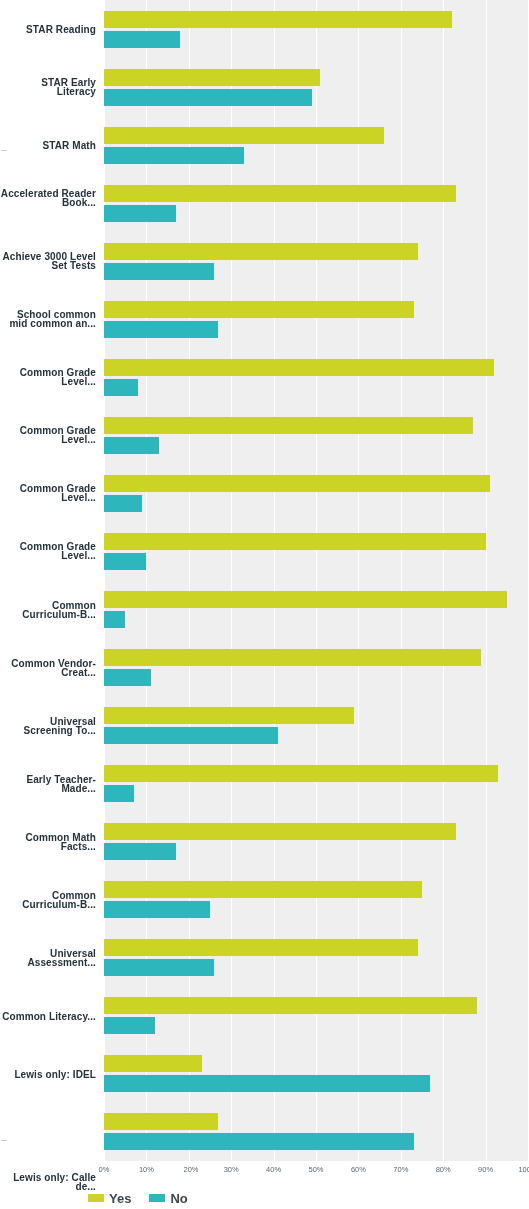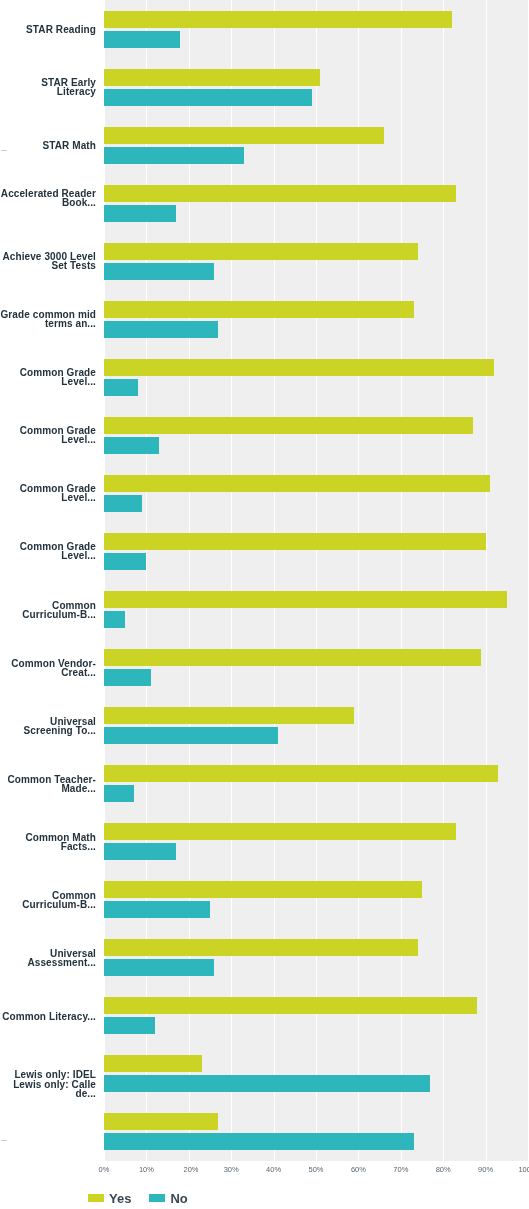--- a/index.html
+++ b/index.html
@@ -82,35 +82,35 @@
 <body>
 
 <div id="chart-root">
 
   <div class="labels">
       <div class="cat-label" style="top: 29.025px;">STAR Reading</div>
       <div class="cat-label" style="top: 87.075px; padding-left: 33px;">STAR Early Literacy</div>
       <div class="cat-label" style="top: 145.125px;">STAR Math</div>
       <div class="cat-label" style="top: 198px; padding-left: 16px;">Accelerated Reader Book...</div>
       <div class="cat-label" style="top: 261.225px;">Achieve 3000 Level Set Tests</div>
-      <div class="cat-label" style="top: 319.275px;">Grade common mid terms an...</div>
+      <div class="cat-label" style="top: 319.275px;">School common mid common an...</div>
       <div class="cat-label" style="top: 377.325px;">Common Grade Level...</div>
       <div class="cat-label" style="top: 435.375px;">Common Grade Level...</div>
       <div class="cat-label" style="top: 493.425px;">Common Grade Level...</div>
       <div class="cat-label" style="top: 551.475px;">Common Grade Level...</div>
       <div class="cat-label" style="top: 609.525px;">Common Curriculum-B...</div>
       <div class="cat-label" style="top: 667.575px;">Common Vendor-Creat...</div>
       <div class="cat-label" style="top: 725.625px;">Universal Screening To...</div>
-      <div class="cat-label" style="top: 783.675px;">Common Teacher-Made...</div>
+      <div class="cat-label" style="top: 783.675px;">Early Teacher-Made...</div>
       <div class="cat-label" style="top: 841.725px;">Common Math Facts...</div>
       <div class="cat-label" style="top: 899.775px;">Common Curriculum-B...</div>
       <div class="cat-label" style="top: 957.825px;">Universal Assessment...</div>
       <div class="cat-label" style="top: 1015.87px;">Common Literacy...</div>
       <div class="cat-label" style="top: 1073.92px;">Lewis only: IDEL</div>
-      <div class="cat-label" style="top: 1089px;">Lewis only: Calle de...</div>
+      <div class="cat-label" style="top: 1182px;">Lewis only: Calle de...</div>
       <div class="edge-tick" style="top: 150px;"></div>
       <div class="edge-tick" style="top: 1140px;"></div>
     </div>
 
   <div class="plot-area">
     <div class="gridlines">
         <div class="gridline" style="left: 0px;"></div>
         <div class="gridline" style="left: 42.4px;"></div>
         <div class="gridline" style="left: 84.8px;"></div>
         <div class="gridline" style="left: 127.2px;"></div>

